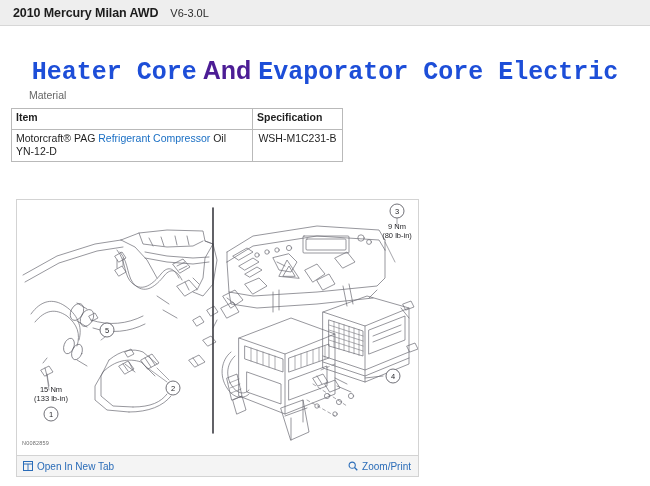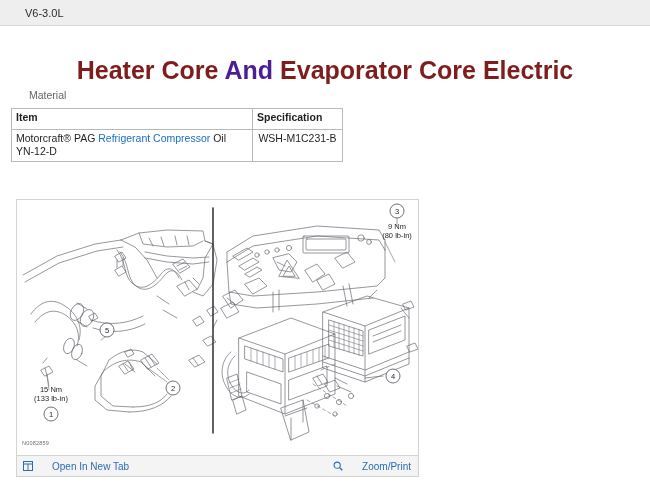--- a/index.html
+++ b/index.html
@@ -48,21 +48,21 @@
   
   .page-title {
     position: absolute;
     left: 0; top: 38px;
     width: 650px;
     text-align: center;
     font-size: 25px;
     line-height: 30px;
     white-space: nowrap;
   }
-  .tl-blue { color: #7f1d1d; }
+  .tl-blue { color: #1d4ed8; font-family: Liberation Mono, monospace; }
   .tl-dark { color: #4c1d95; }
 
   
   .material-label {
     position: absolute;
     left: 13px; top: 89px;
     font-size: 10.5px;
     color: #666666;
     margin-left: 16px;
   }
@@ -134,32 +134,33 @@
     border-top: 1px solid #d3d3d3;
     box-sizing: border-box;
     display: flex;
     align-items: center;
     justify-content: space-between;
     padding: 0 7px 0 6px;
   }
   .footer-link {
     display: flex;
     align-items: center;
-    gap: 19px;
+    gap: 4px;
     font-size: 10px;
     color: #2a6cb8;
     cursor: pointer;
     white-space: nowrap;
   }
   .footer-link svg { display: block; }
 </style>
 </head>
 <body>
 
 <div class="vehicle-bar">
+  <span class="vehicle-name">2010 Mercury Milan AWD</span>
   <span class="vehicle-engine">V6-3.0L</span>
 </div>
 
 <h1 class="page-title">
   <span class="tl-blue">Heater Core</span><span class="tl-dark"> </span><span class="tl-dark">And</span><span class="tl-dark"> </span><span class="tl-blue">Evaporator Core Electric</span>
 </h1>
 
 <div class="material-label">Material</div>
 
 <table class="material-table">

